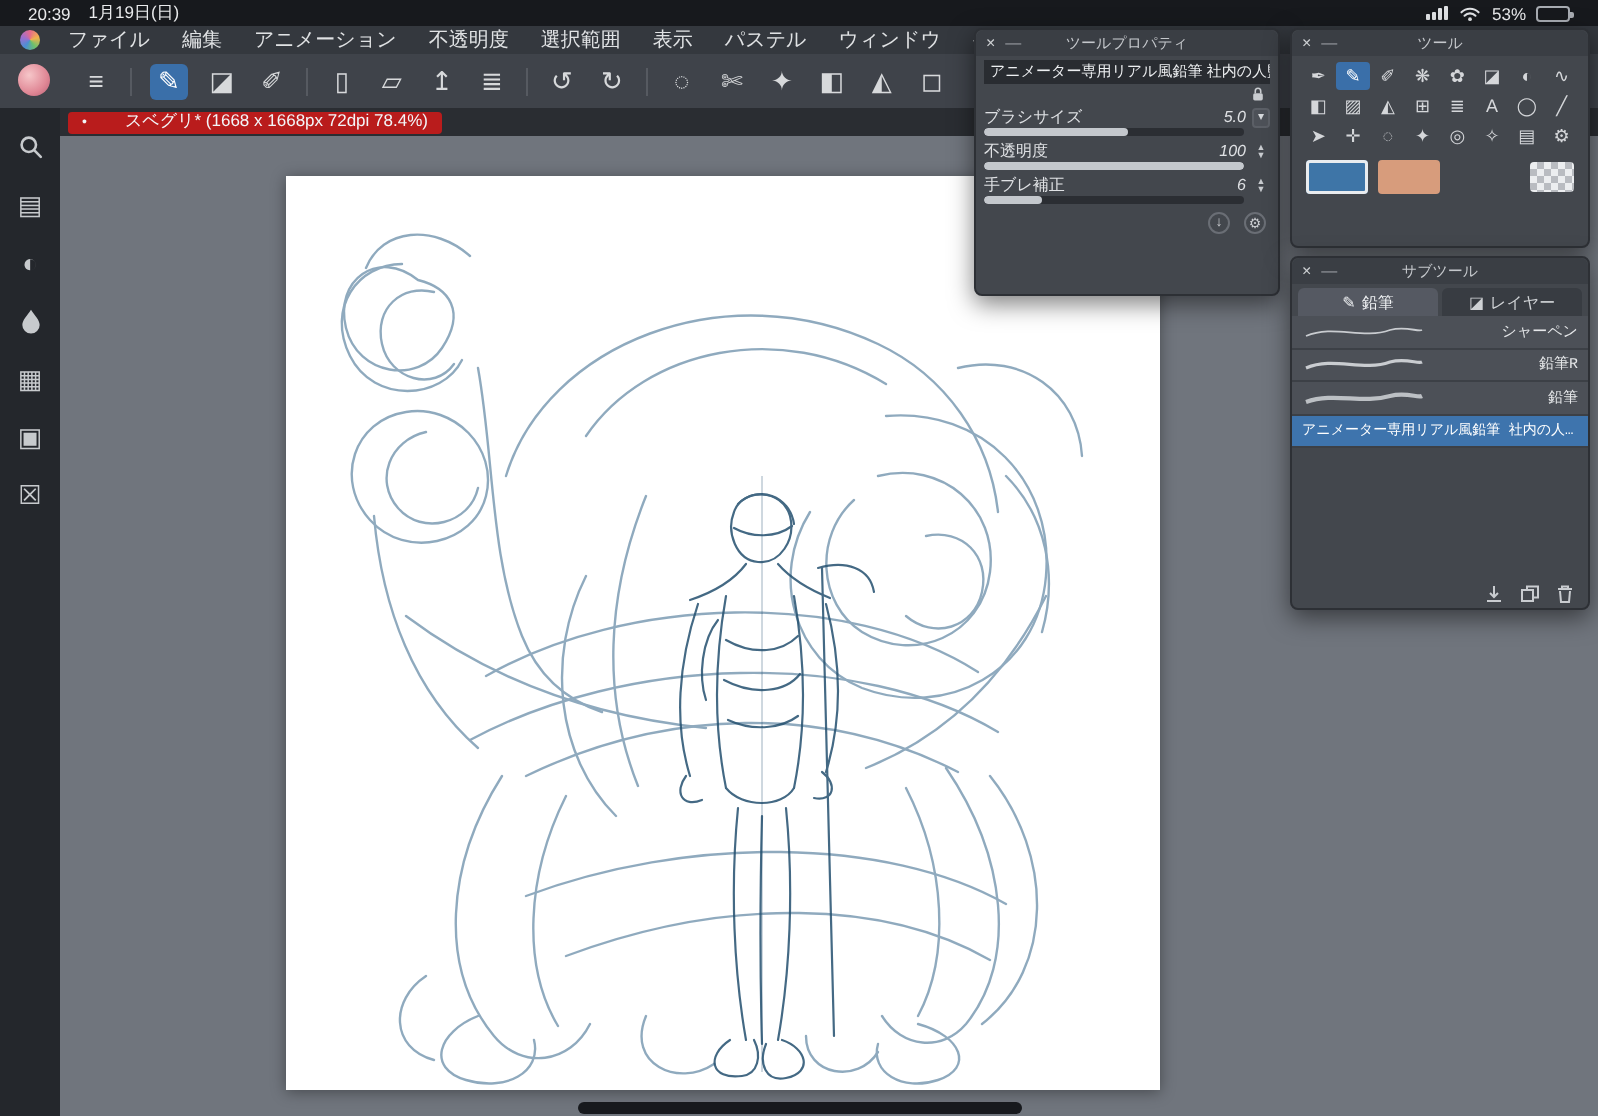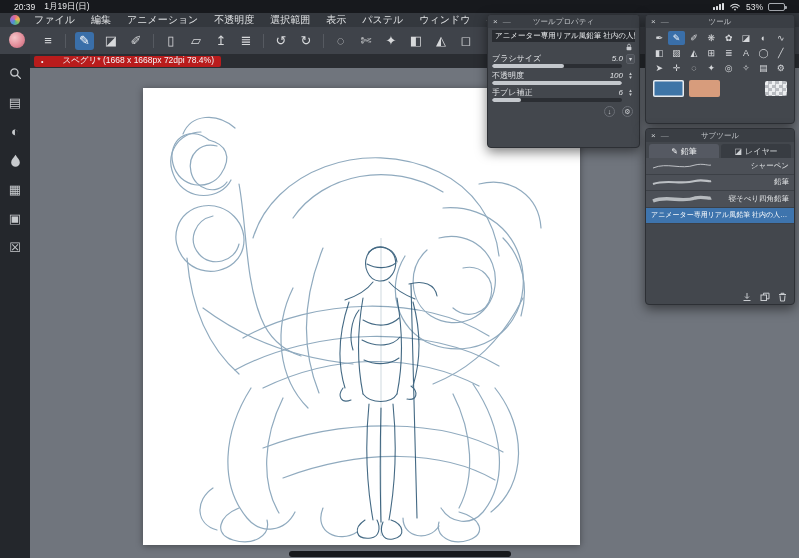--- a/index.html
+++ b/index.html
@@ -96,21 +96,21 @@
   
   #subtool-panel{left:645px;top:128px;width:150px;height:177px;display:flex;flex-direction:column;}
   .subtool-tabs{display:flex;gap:2px;padding:2px 3px 0;height:16px;}
   .subtool-tab{flex:1;display:flex;align-items:center;justify-content:center;gap:3px;font-size:8px;
                background:#383c42;border-radius:3px 3px 0 0;color:#cfd2d5;}
   .subtool-tab.active{background:#555962;color:#eff1f3;}
   .subtool-list{background:#4c5057;}
   .subtool-row{height:16.5px;display:flex;align-items:center;padding:0 5px;border-bottom:1px solid #3c4046;
                font-size:7.5px;color:#e5e7e9;}
   .subtool-row .stroke-thumb{margin-right:auto;}
-  .subtool-row .st-label{margin-left:auto;white-space:nowrap;}
+  .subtool-row .st-label{margin-left:auto;white-space:nowrap;font-family:Liberation Mono, monospace;}
   .subtool-row.sel{background:#3e74ad;color:#ffffff;}
   .subtool-row.sel .st-label{margin-left:0;flex:1;overflow:hidden;text-overflow:ellipsis;text-align:left;font-size:7px;}
   .subtool-footer{margin-top:auto;height:15px;display:flex;align-items:center;justify-content:flex-end;gap:8px;padding:0 7px;}
 
   svg{display:block;}
 </style>
 </head>
 <body>
 
 <div class="screen">
@@ -387,29 +387,29 @@
     </div>
     <div class="subtool-list">
       <div class="subtool-row">
         <svg class="stroke-thumb" width="62" height="10" viewBox="0 0 62 10">
             <path d="M2,7 C16,1 30,9 44,4 C52,2 58,5 60,4" fill="none" stroke="#c9ccd0" stroke-width="0.9"></path>
           </svg>
         <span class="st-label">シャーペン</span>
       </div>
       <div class="subtool-row">
         <svg class="stroke-thumb" width="62" height="10" viewBox="0 0 62 10">
+            <path d="M2,7 C16,1 30,9 44,4 C52,2 58,5 60,4" fill="none" stroke="#c9ccd0" stroke-width="1.6"></path>
+          </svg>
+        <span class="st-label">鉛筆R</span>
+      </div>
+      <div class="subtool-row">
+        <svg class="stroke-thumb" width="62" height="10" viewBox="0 0 62 10">
             <path d="M2,7 C16,2 30,8 44,4 C52,2 58,5 60,4" fill="none" stroke="#c9ccd0" stroke-width="2.1" opacity="0.9"></path>
           </svg>
         <span class="st-label">鉛筆</span>
-      </div>
-      <div class="subtool-row">
-        <svg class="stroke-thumb" width="62" height="10" viewBox="0 0 62 10">
-            <path d="M2,7 C16,1 30,9 44,4 C52,2 58,5 60,4" fill="none" stroke="#c9ccd0" stroke-width="3.4" opacity="0.85"></path>
-          </svg>
-        <span class="st-label">寝そべり四角鉛筆</span>
       </div>
       <div class="subtool-row sel">
         <span class="st-label">アニメーター専用リアル風鉛筆 社内の人監修版</span>
       </div>
     </div>
     <div class="subtool-footer">
       <svg width="10" height="10" viewBox="0 0 10 10">
           <path d="M5,1 V6 M3,4.5 L5,6.5 L7,4.5" fill="none" stroke="#c9ccd0" stroke-width="1"></path>
           <path d="M1.5,8.5 H8.5" stroke="#c9ccd0" stroke-width="1"></path>
         </svg>

